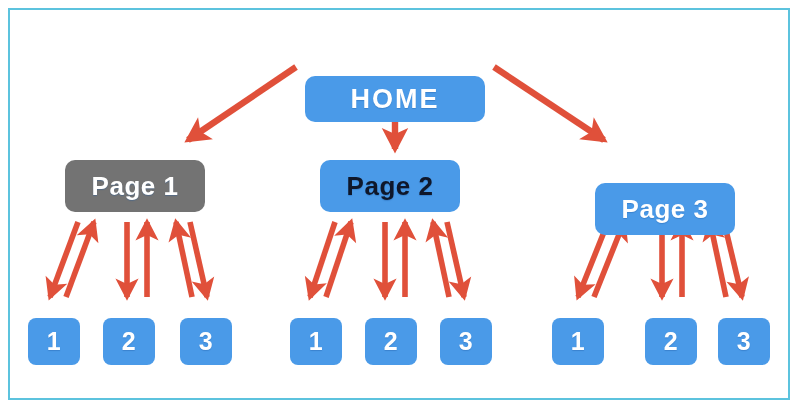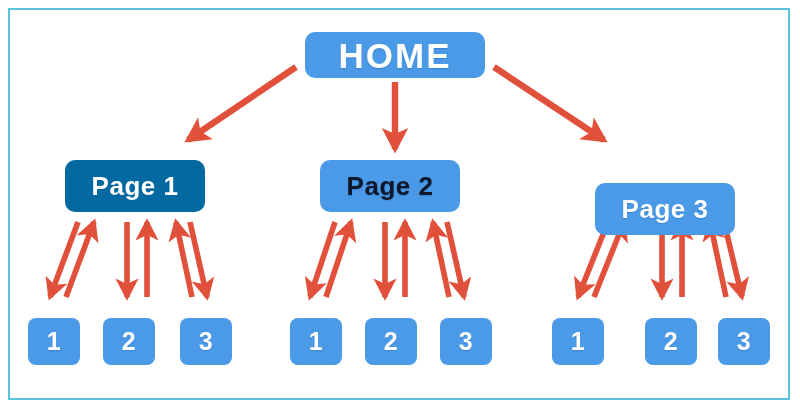--- a/index.html
+++ b/index.html
@@ -43,23 +43,24 @@
     justify-content: center;
     color: #ffffff;
     font-weight: bold;
     text-align: center;
     line-height: 1;
     letter-spacing: 0.5px;
     text-shadow: 0 1px 1px rgba(30,90,160,0.35);
     z-index: 3;
   }
   .node-home {
-    font-size: 35px;
+    font-size: 27px;
     letter-spacing: 2px;
     border-radius: 10px;
+    margin-top: 44px;
   }
   .node-page {
     font-size: 26px;
     border-radius: 10px;
   }
   .node-leaf {
     font-size: 25px;
     border-radius: 8px;
   }
 </style>
@@ -116,21 +117,21 @@
       <line x1="662" y1="222" x2="662" y2="297"></line>
       <line x1="682" y1="297" x2="682" y2="222"></line>
 
       <line x1="724" y1="222" x2="742" y2="297"></line>
       <line x1="726" y1="297" x2="710" y2="222"></line>
     </g>
   </svg>
 
   <div class="node node-home" id="node-home" style="left: 305px; top: 32px; width: 180px; height: 46px; background: rgb(74, 154, 232); color: rgb(255, 255, 255);">HOME</div>
 
-  <div class="node node-page" id="node-page-0" style="left: 65px; top: 160px; width: 140px; height: 52px; background: #0369a1; color: rgb(255, 255, 255);">Page 1</div>
+  <div class="node node-page" id="node-page-0" style="left: 65px; top: 160px; width: 140px; height: 52px; background: #737373; color: rgb(255, 255, 255);">Page 1</div>
   <div class="node node-page" id="node-page-1" style="left: 320px; top: 160px; width: 140px; height: 52px; background: rgb(74, 154, 232); color: #0f172a;">Page 2</div>
   <div class="node node-page" id="node-page-2" style="left: 595px; top: 160px; width: 140px; height: 52px; background: rgb(74, 154, 232); color: rgb(255, 255, 255); margin-top: 23px;">Page 3</div>
 
   <div class="node node-leaf" id="node-g0-n0" style="left: 28px; top: 318px; width: 52px; height: 47px; background: rgb(74, 154, 232); color: rgb(255, 255, 255);">1</div>
   <div class="node node-leaf" id="node-g0-n1" style="left: 103px; top: 318px; width: 52px; height: 47px; background: rgb(74, 154, 232); color: rgb(255, 255, 255);">2</div>
   <div class="node node-leaf" id="node-g0-n2" style="left: 180px; top: 318px; width: 52px; height: 47px; background: rgb(74, 154, 232); color: rgb(255, 255, 255);">3</div>
 
   <div class="node node-leaf" id="node-g1-n0" style="left: 290px; top: 318px; width: 52px; height: 47px; background: rgb(74, 154, 232); color: rgb(255, 255, 255);">1</div>
   <div class="node node-leaf" id="node-g1-n1" style="left: 365px; top: 318px; width: 52px; height: 47px; background: rgb(74, 154, 232); color: rgb(255, 255, 255);">2</div>
   <div class="node node-leaf" id="node-g1-n2" style="left: 440px; top: 318px; width: 52px; height: 47px; background: rgb(74, 154, 232); color: rgb(255, 255, 255);">3</div>

